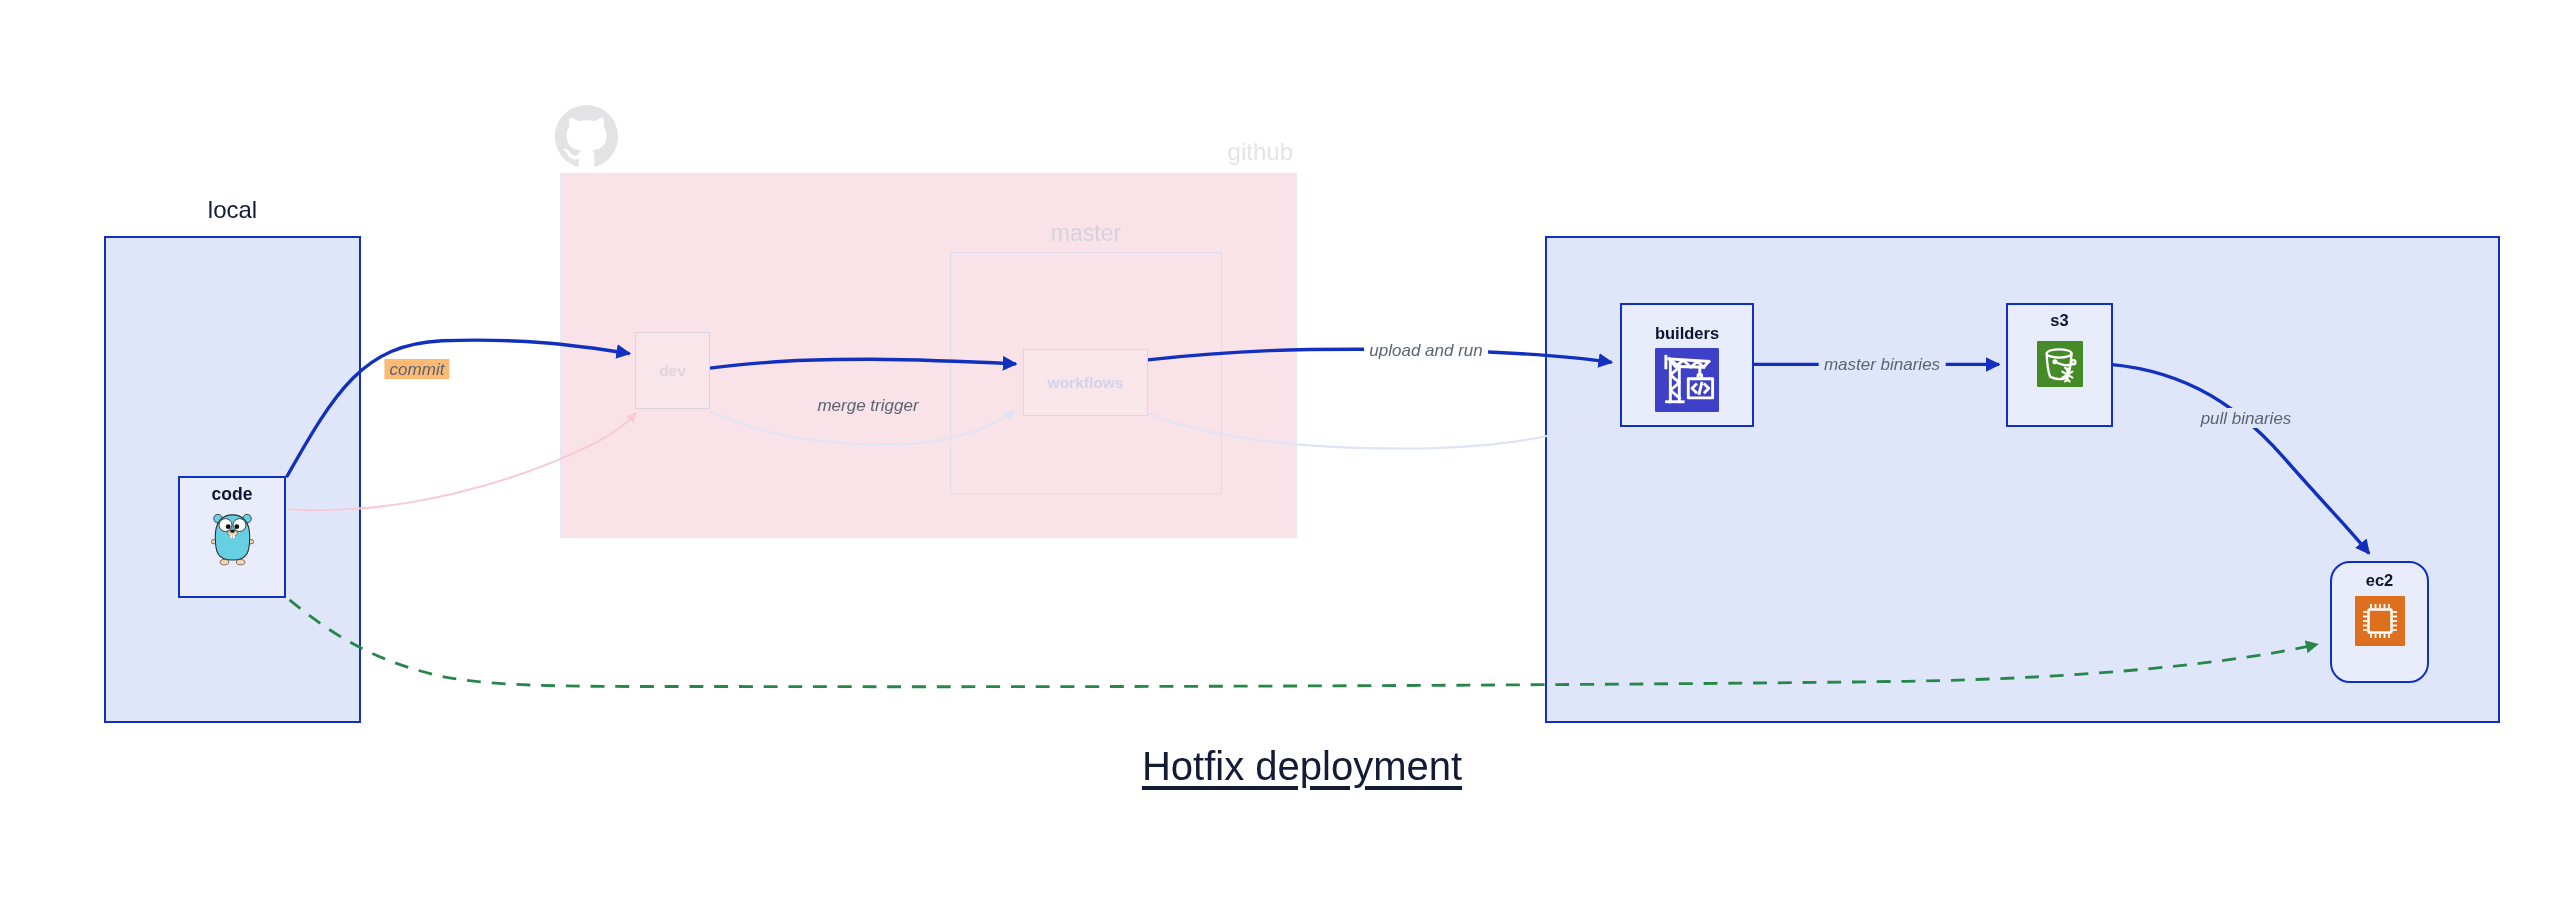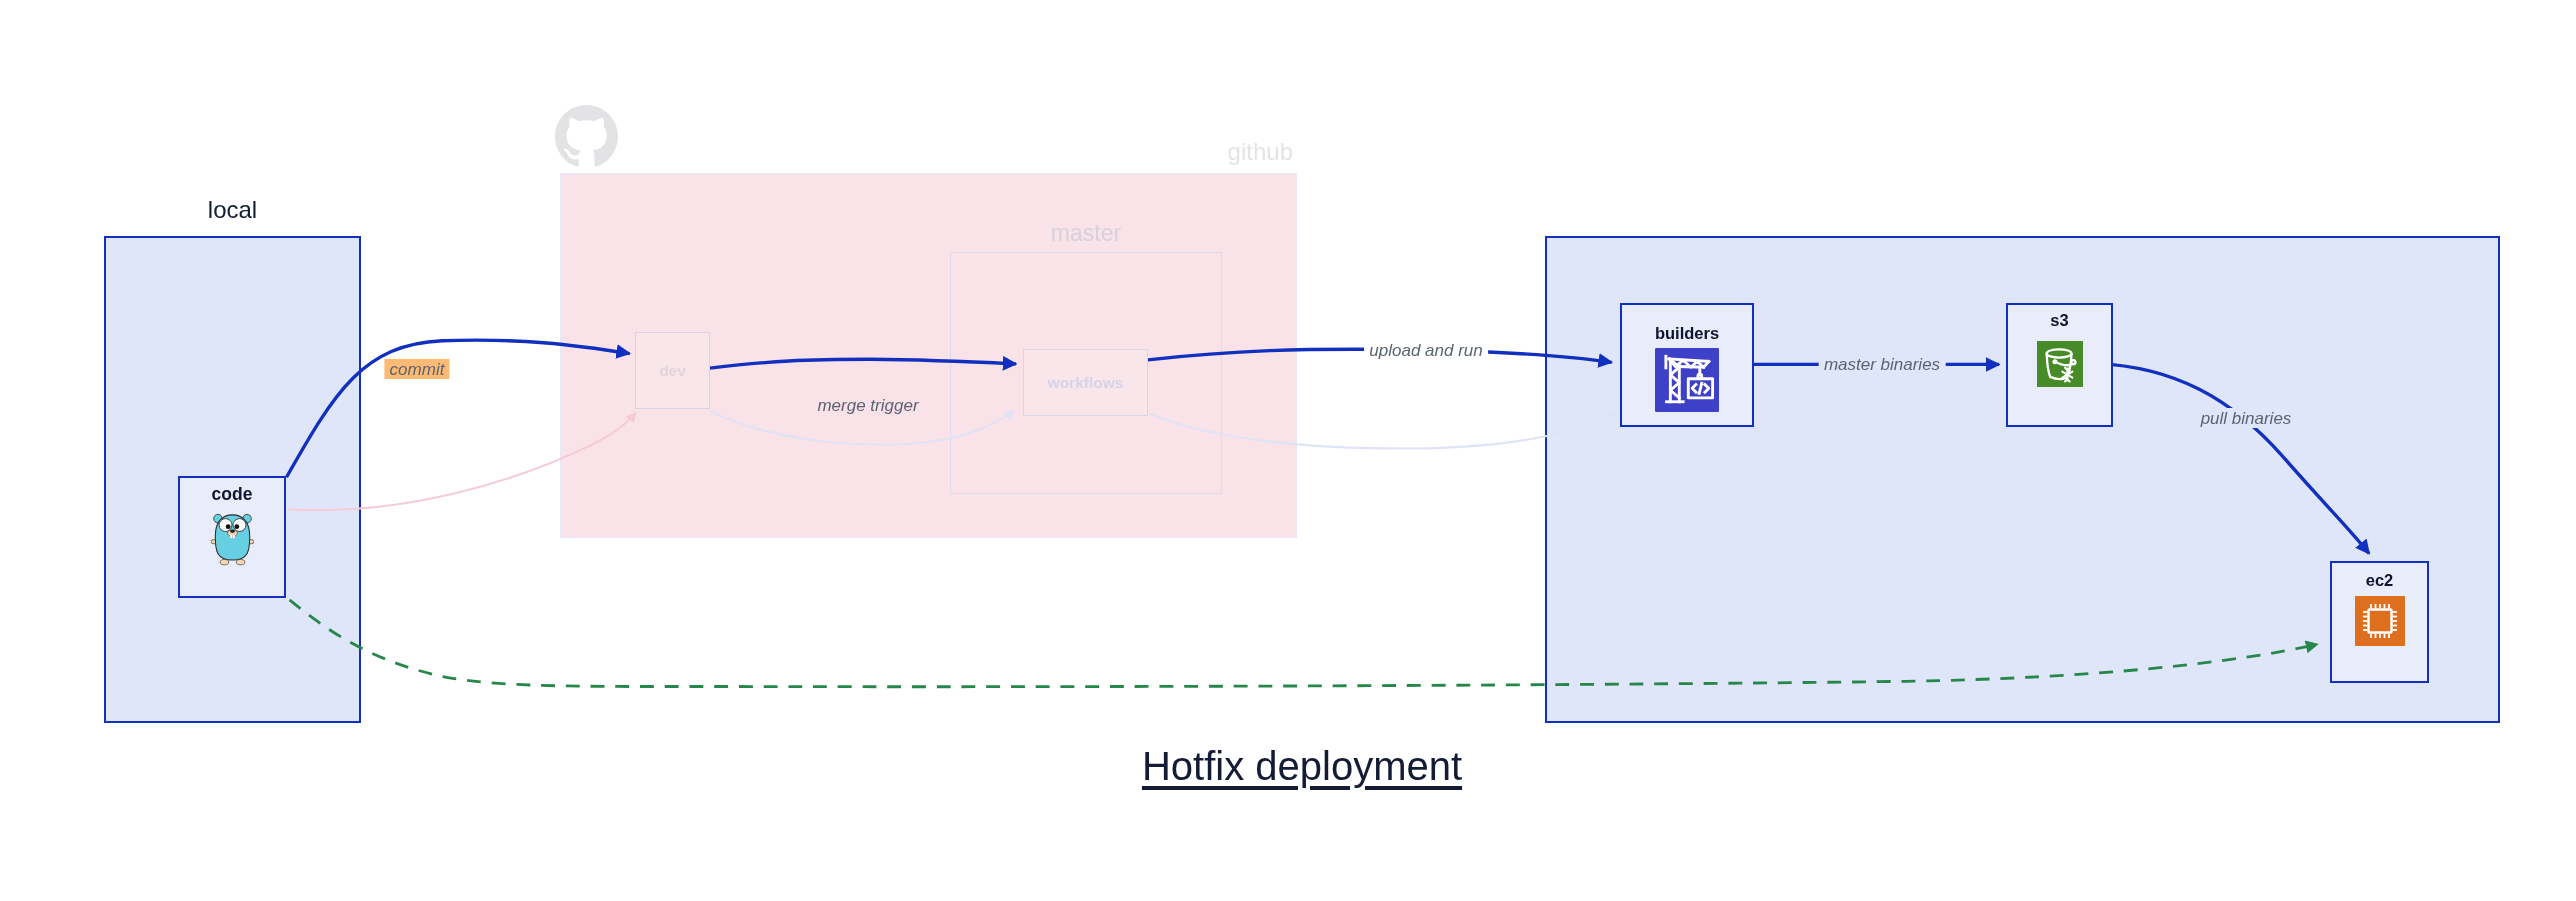--- a/index.html
+++ b/index.html
@@ -153,21 +153,21 @@
       <g stroke="#ffffff" stroke-width="4.5" fill="none" stroke-linecap="round">
         <line x1="66" y1="60" x2="66" y2="86"></line>
         <line x1="55" y1="66.5" x2="77" y2="79.5"></line>
         <line x1="77" y1="66.5" x2="55" y2="79.5"></line>
         <path d="M 61 58 L 66 63 L 71 58"></path>
         <path d="M 61 88 L 66 83 L 71 88"></path>
       </g>
     </svg>
   </div>
 
-  <div class="node node-solid" style="left:2330px;top:561px;width:99px;height:122px;padding-top:9.3px;">
+  <div class="node node-solid" style="left:2330px;top:561px;width:99px;height:122px;padding-top:9.3px;border-radius:20px;">
     <span class="node-label" style="font-size:16.5px;">ec2</span>
     <svg class="icon-box" style="margin-top:7.2px;" width="50" height="50" viewBox="0 0 100 100">
       <rect x="0" y="0" width="100" height="100" rx="2" fill="#dd6f1e"></rect>
       <rect x="27" y="27" width="46" height="46" rx="2" fill="none" stroke="#ffffff" stroke-width="5"></rect>
       <g stroke="#ffffff" stroke-width="3.6" stroke-linecap="butt">
         <line x1="32" y1="16" x2="32" y2="25"></line>
           <line x1="41" y1="16" x2="41" y2="25"></line>
         <line x1="50" y1="16" x2="50" y2="25"></line>
           <line x1="59" y1="16" x2="59" y2="25"></line>
         <line x1="68" y1="16" x2="68" y2="25"></line>

